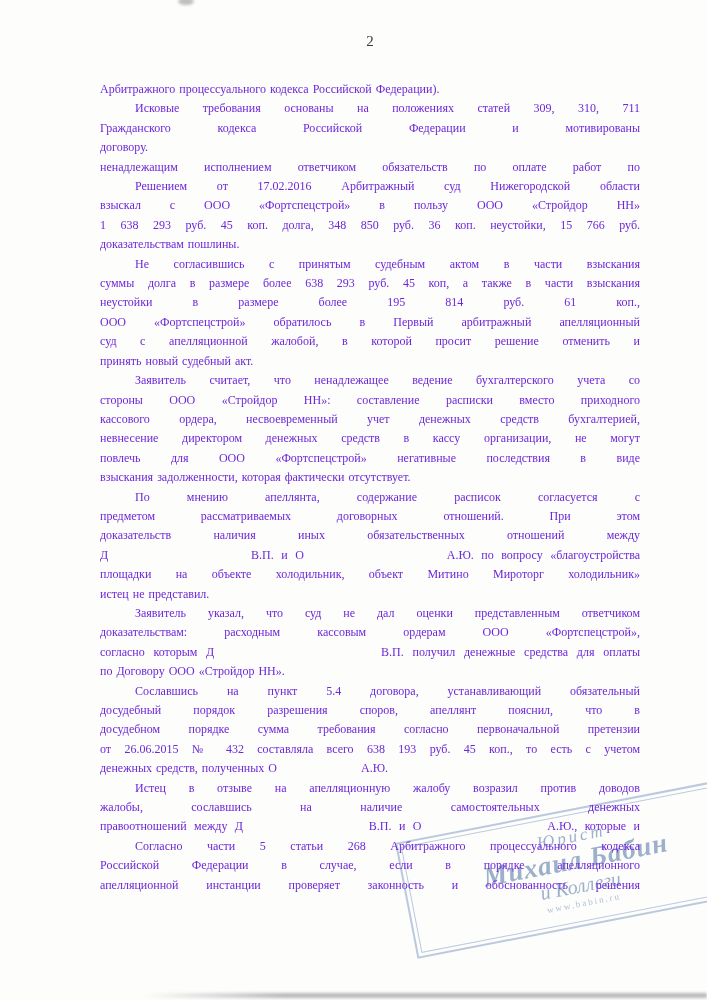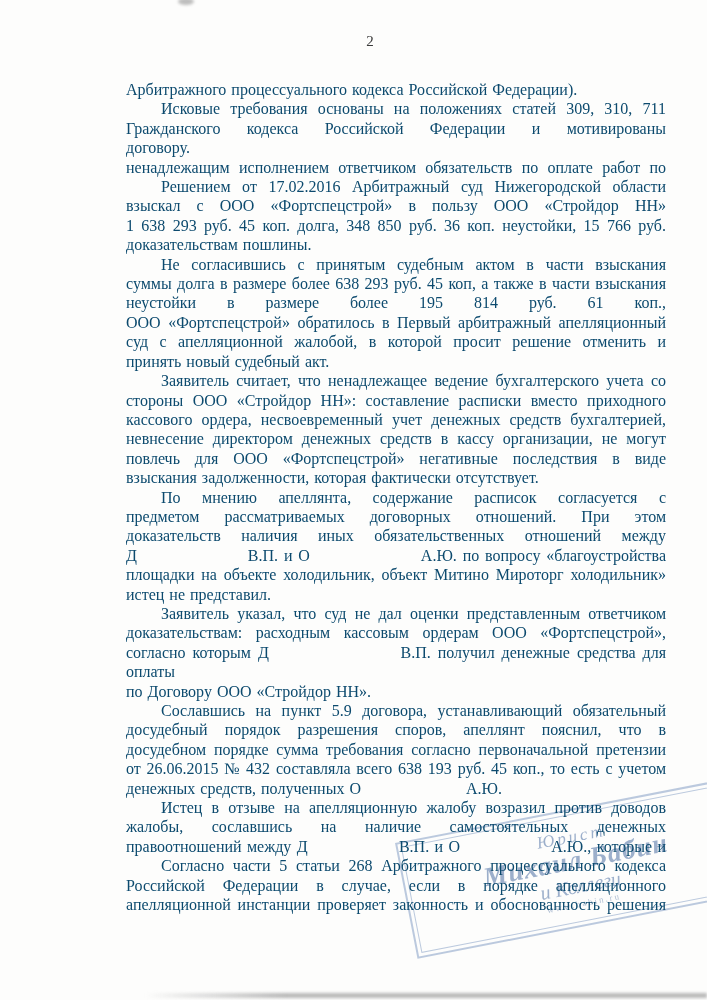--- a/index.html
+++ b/index.html
@@ -19,26 +19,25 @@
     position: absolute;
     left: 100px; top: 33px; width: 540px;
     text-align: center;
     font-size: 15px;
     color: #3a3a3a;
     z-index: 2;
   }
   .doc-text {
     position: absolute;
     left: 100px; top: 80px; width: 540px;
-    font-size: 16px;
+    font-size: 12px;
     line-height: 19.4px;
-    color: #0c4a6e;
+    color: #6d28d9;
     z-index: 2;
     word-spacing: 1px;
-    margin-left: 26px;
   }
   .line {
     text-align: justify;
     text-align-last: justify;
     -moz-text-align-last: justify;
   }
   .line.indent { text-indent: 35px; }
   .line.para-end { text-align-last: left; -moz-text-align-last: left; }
 
   
@@ -131,21 +130,21 @@
       <div class="line indent">По мнению апеллянта,  содержание расписок согласуется с</div>
       <div class="line">предметом рассматриваемых договорных отношений. При этом</div>
       <div class="line">доказательств наличия иных обязательственных отношений между</div>
       <div class="line">Д&nbsp;&nbsp;&nbsp;&nbsp;&nbsp;&nbsp;&nbsp;&nbsp;&nbsp;&nbsp;&nbsp;&nbsp;&nbsp;&nbsp;&nbsp;&nbsp;&nbsp;&nbsp; В.П. и О&nbsp;&nbsp;&nbsp;&nbsp;&nbsp;&nbsp;&nbsp;&nbsp;&nbsp;&nbsp;&nbsp;&nbsp;&nbsp;&nbsp;&nbsp;&nbsp;&nbsp;&nbsp; А.Ю. по вопросу «благоустройства</div>
       <div class="line">площадки на объекте холодильник, объект Митино Мироторг холодильник»</div>
       <div class="line para-end">истец не представил.</div>
       <div class="line indent">Заявитель указал, что суд не дал оценки представленным ответчиком</div>
       <div class="line">доказательствам: расходным кассовым ордерам ООО «Фортспецстрой»,</div>
       <div class="line">согласно которым Д&nbsp;&nbsp;&nbsp;&nbsp;&nbsp;&nbsp;&nbsp;&nbsp;&nbsp;&nbsp;&nbsp;&nbsp;&nbsp;&nbsp;&nbsp;&nbsp;&nbsp;&nbsp; В.П. получил денежные средства для оплаты</div>
       <div class="line para-end">по Договору ООО «Стройдор НН».</div>
-      <div class="line indent">Сославшись на пункт 5.9 договора, устанавливающий обязательный</div>
+      <div class="line indent">Сославшись на пункт 5.4 договора, устанавливающий обязательный</div>
       <div class="line">досудебный порядок разрешения споров, апеллянт пояснил, что в</div>
       <div class="line">досудебном порядке сумма требования согласно первоначальной претензии</div>
       <div class="line">от 26.06.2015 № 432  составляла всего 638 193 руб. 45 коп., то есть с учетом</div>
       <div class="line para-end">денежных средств, полученных О&nbsp;&nbsp;&nbsp;&nbsp;&nbsp;&nbsp;&nbsp;&nbsp;&nbsp;&nbsp;&nbsp;&nbsp;&nbsp;&nbsp;&nbsp;&nbsp;&nbsp;&nbsp;&nbsp;&nbsp; А.Ю.</div>
       <div class="line indent">Истец в отзыве на апелляционную жалобу возразил против доводов</div>
       <div class="line">жалобы, сославшись на наличие самостоятельных денежных</div>
       <div class="line">правоотношений между Д&nbsp;&nbsp;&nbsp;&nbsp;&nbsp;&nbsp;&nbsp;&nbsp;&nbsp;&nbsp;&nbsp;&nbsp;&nbsp;&nbsp;&nbsp;&nbsp; В.П. и О&nbsp;&nbsp;&nbsp;&nbsp;&nbsp;&nbsp;&nbsp;&nbsp;&nbsp;&nbsp;&nbsp;&nbsp;&nbsp;&nbsp;&nbsp;&nbsp; А.Ю., которые и</div>
       <div class="line indent">Согласно части 5 статьи 268 Арбитражного процессуального кодекса</div>
       <div class="line">Российской Федерации в случае, если в порядке апелляционного</div>
       <div class="line">апелляционной инстанции проверяет законность и обоснованность решения</div>

